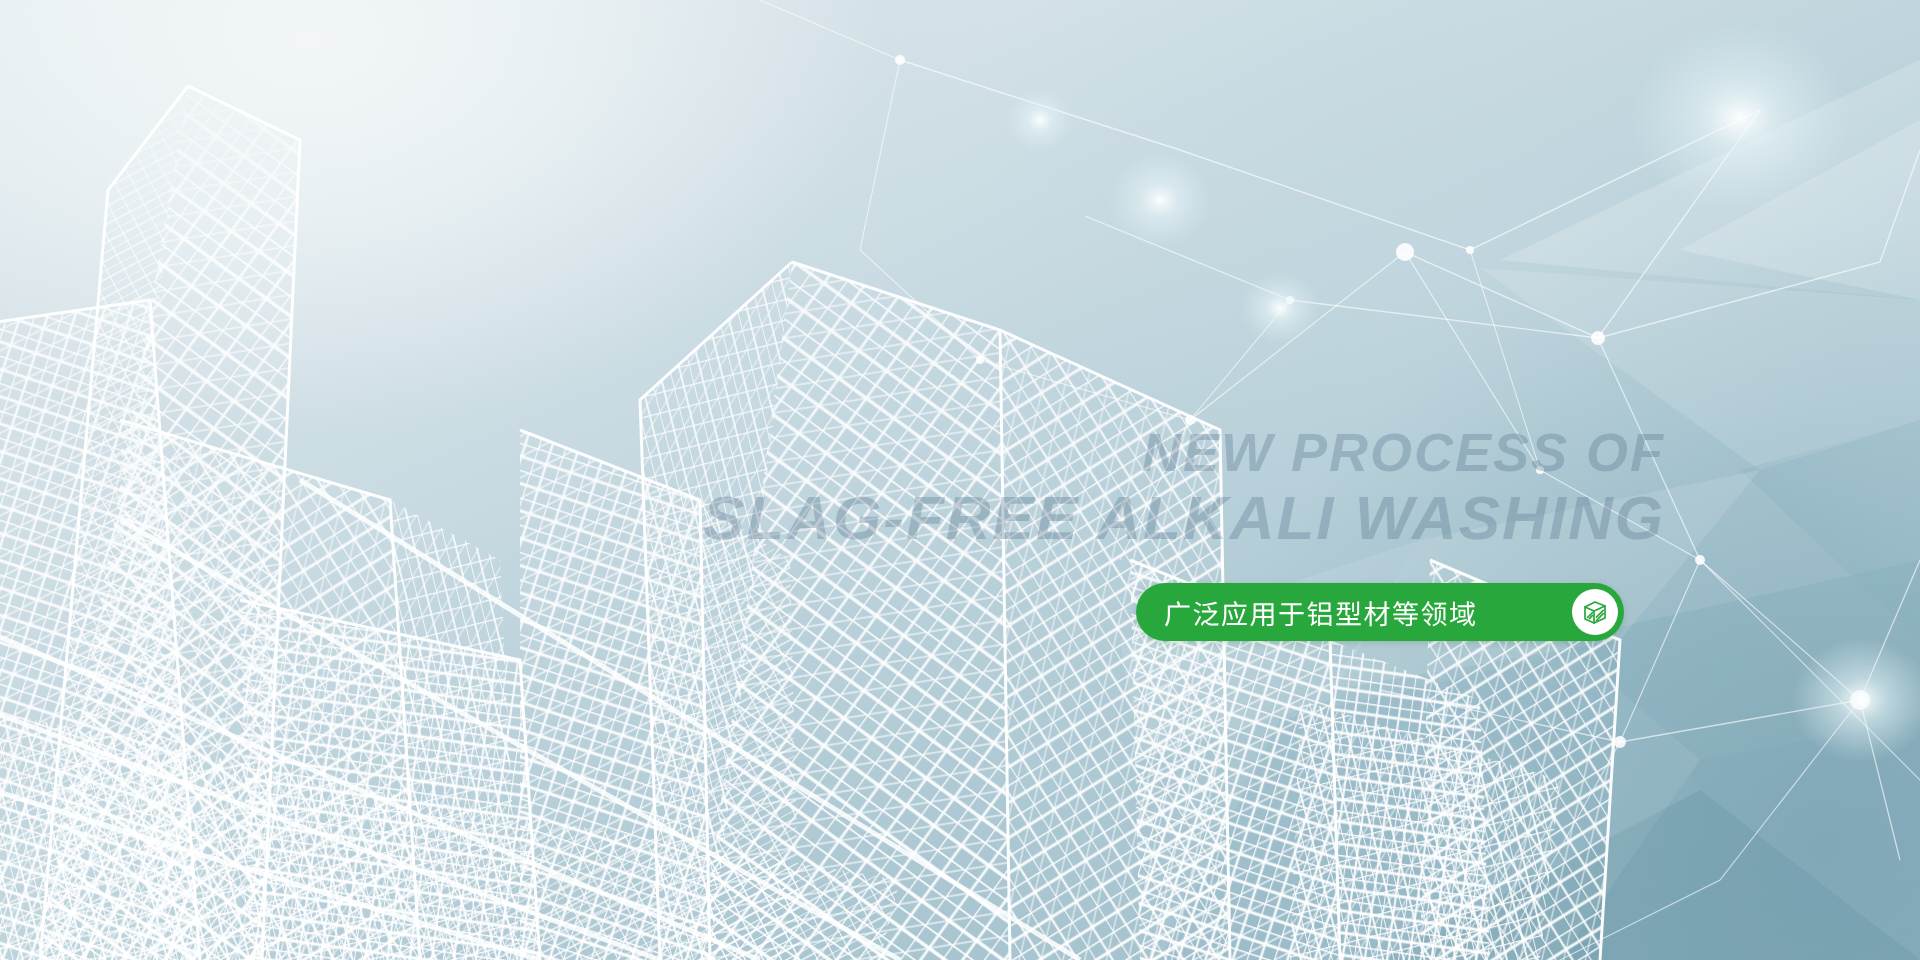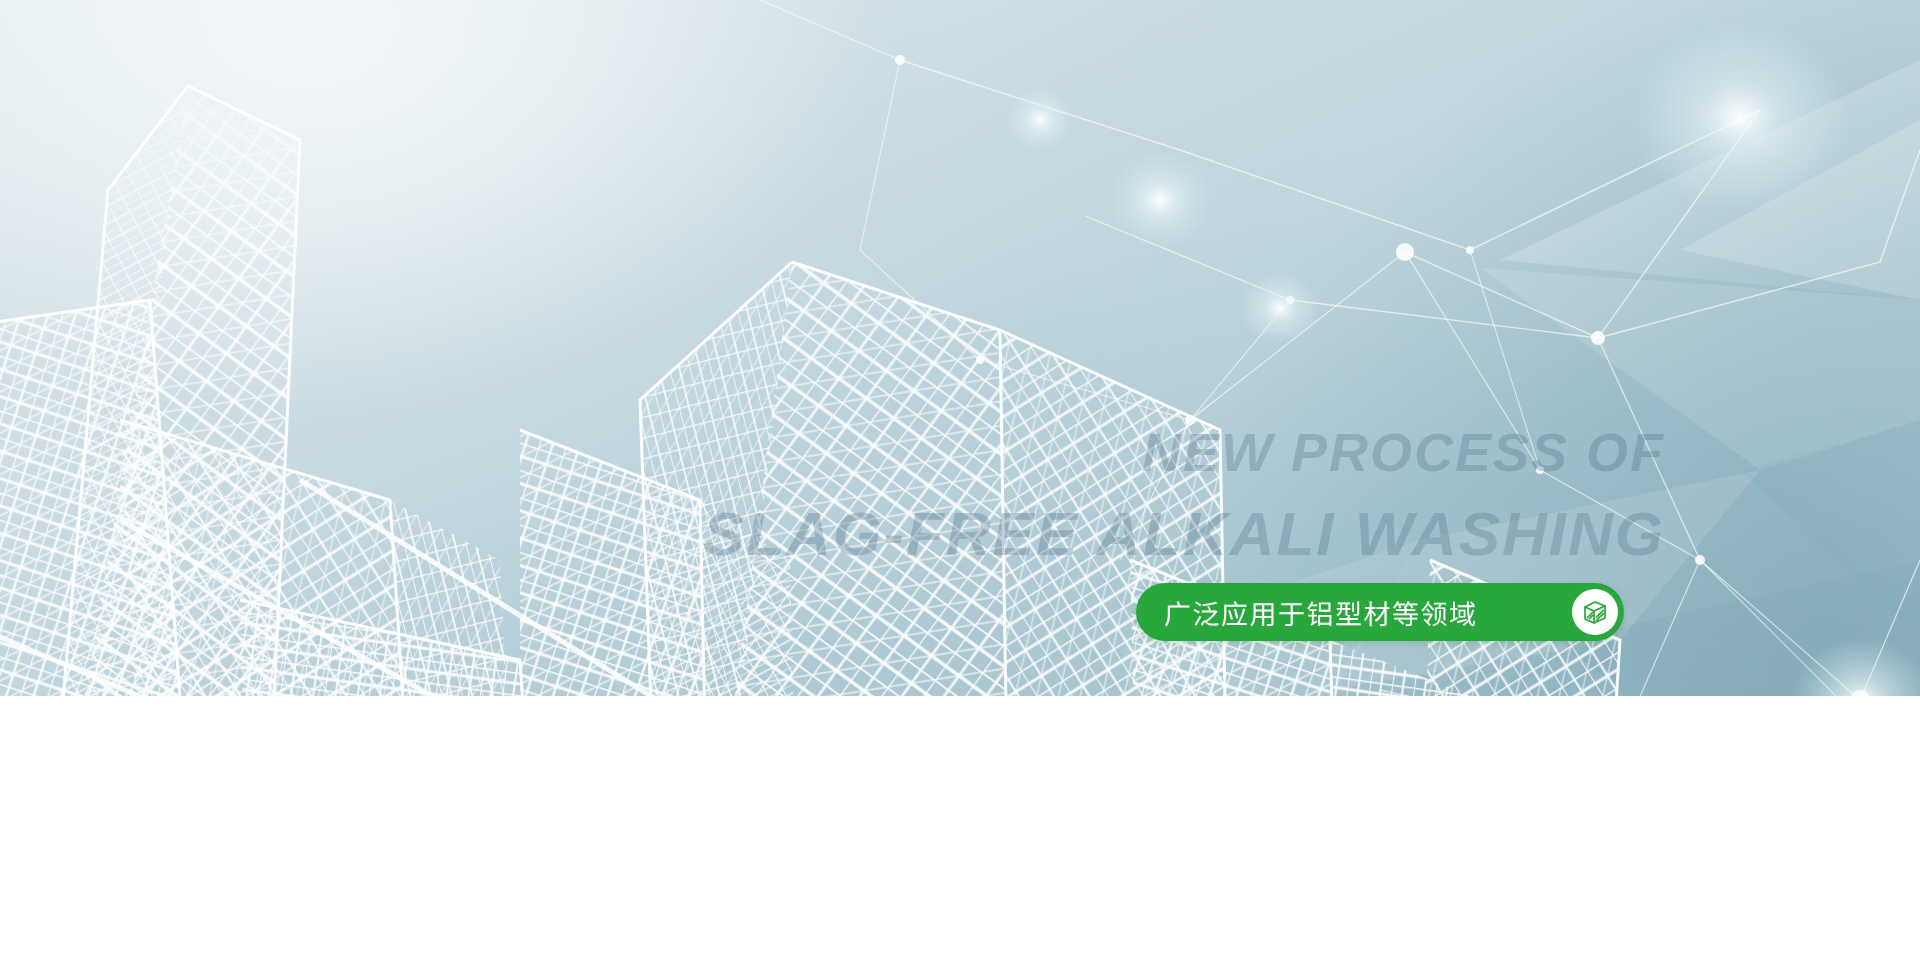--- a/index.html
+++ b/index.html
@@ -7,21 +7,21 @@
   html, body {
     margin: 0; padding: 0;
     width: 1920px; height: 960px;
     overflow: hidden;
     font-family: "Liberation Sans", "DejaVu Sans", sans-serif;
   }
 
   .banner {
     position: relative;
     width: 1920px;
-    height: 696px;
+    height: 960px;
     overflow: hidden;
     background: #b9cfd8;
   }
 
   
   .bg-base {
     position: absolute; inset: 0;
     background:
       radial-gradient(ellipse 1100px 760px at 16% 4%, #f2f6f8 0%, rgba(238,244,246,0.75) 22%, rgba(203,219,226,0.25) 52%, rgba(186,206,215,0) 72%),
       linear-gradient(157deg, #e8eff2 0%, #d5e2e8 24%, #bdd3dc 50%, #a9c6d1 74%, #9dbcc8 100%);
@@ -45,21 +45,21 @@
     position: absolute;
     font-family: "Liberation Sans", "DejaVu Sans", sans-serif;
     font-weight: 700;
     font-style: italic;
     color: rgba(84,114,140,0.33);
     letter-spacing: 2px;
     white-space: nowrap;
     line-height: 1;
   }
   .ghost-1 { right: 255px; top: 425px; font-size: 54px; }
-  .ghost-2 { right: 255px; top: 503px; font-size: 62px; }
+  .ghost-2 { right: 255px; top: 487px; font-size: 62px; }
 
   
   .copy {
     position: absolute;
     right: 278px;
     top: 392px;
     width: 620px;
     text-align: right;
   }
   .brand {

